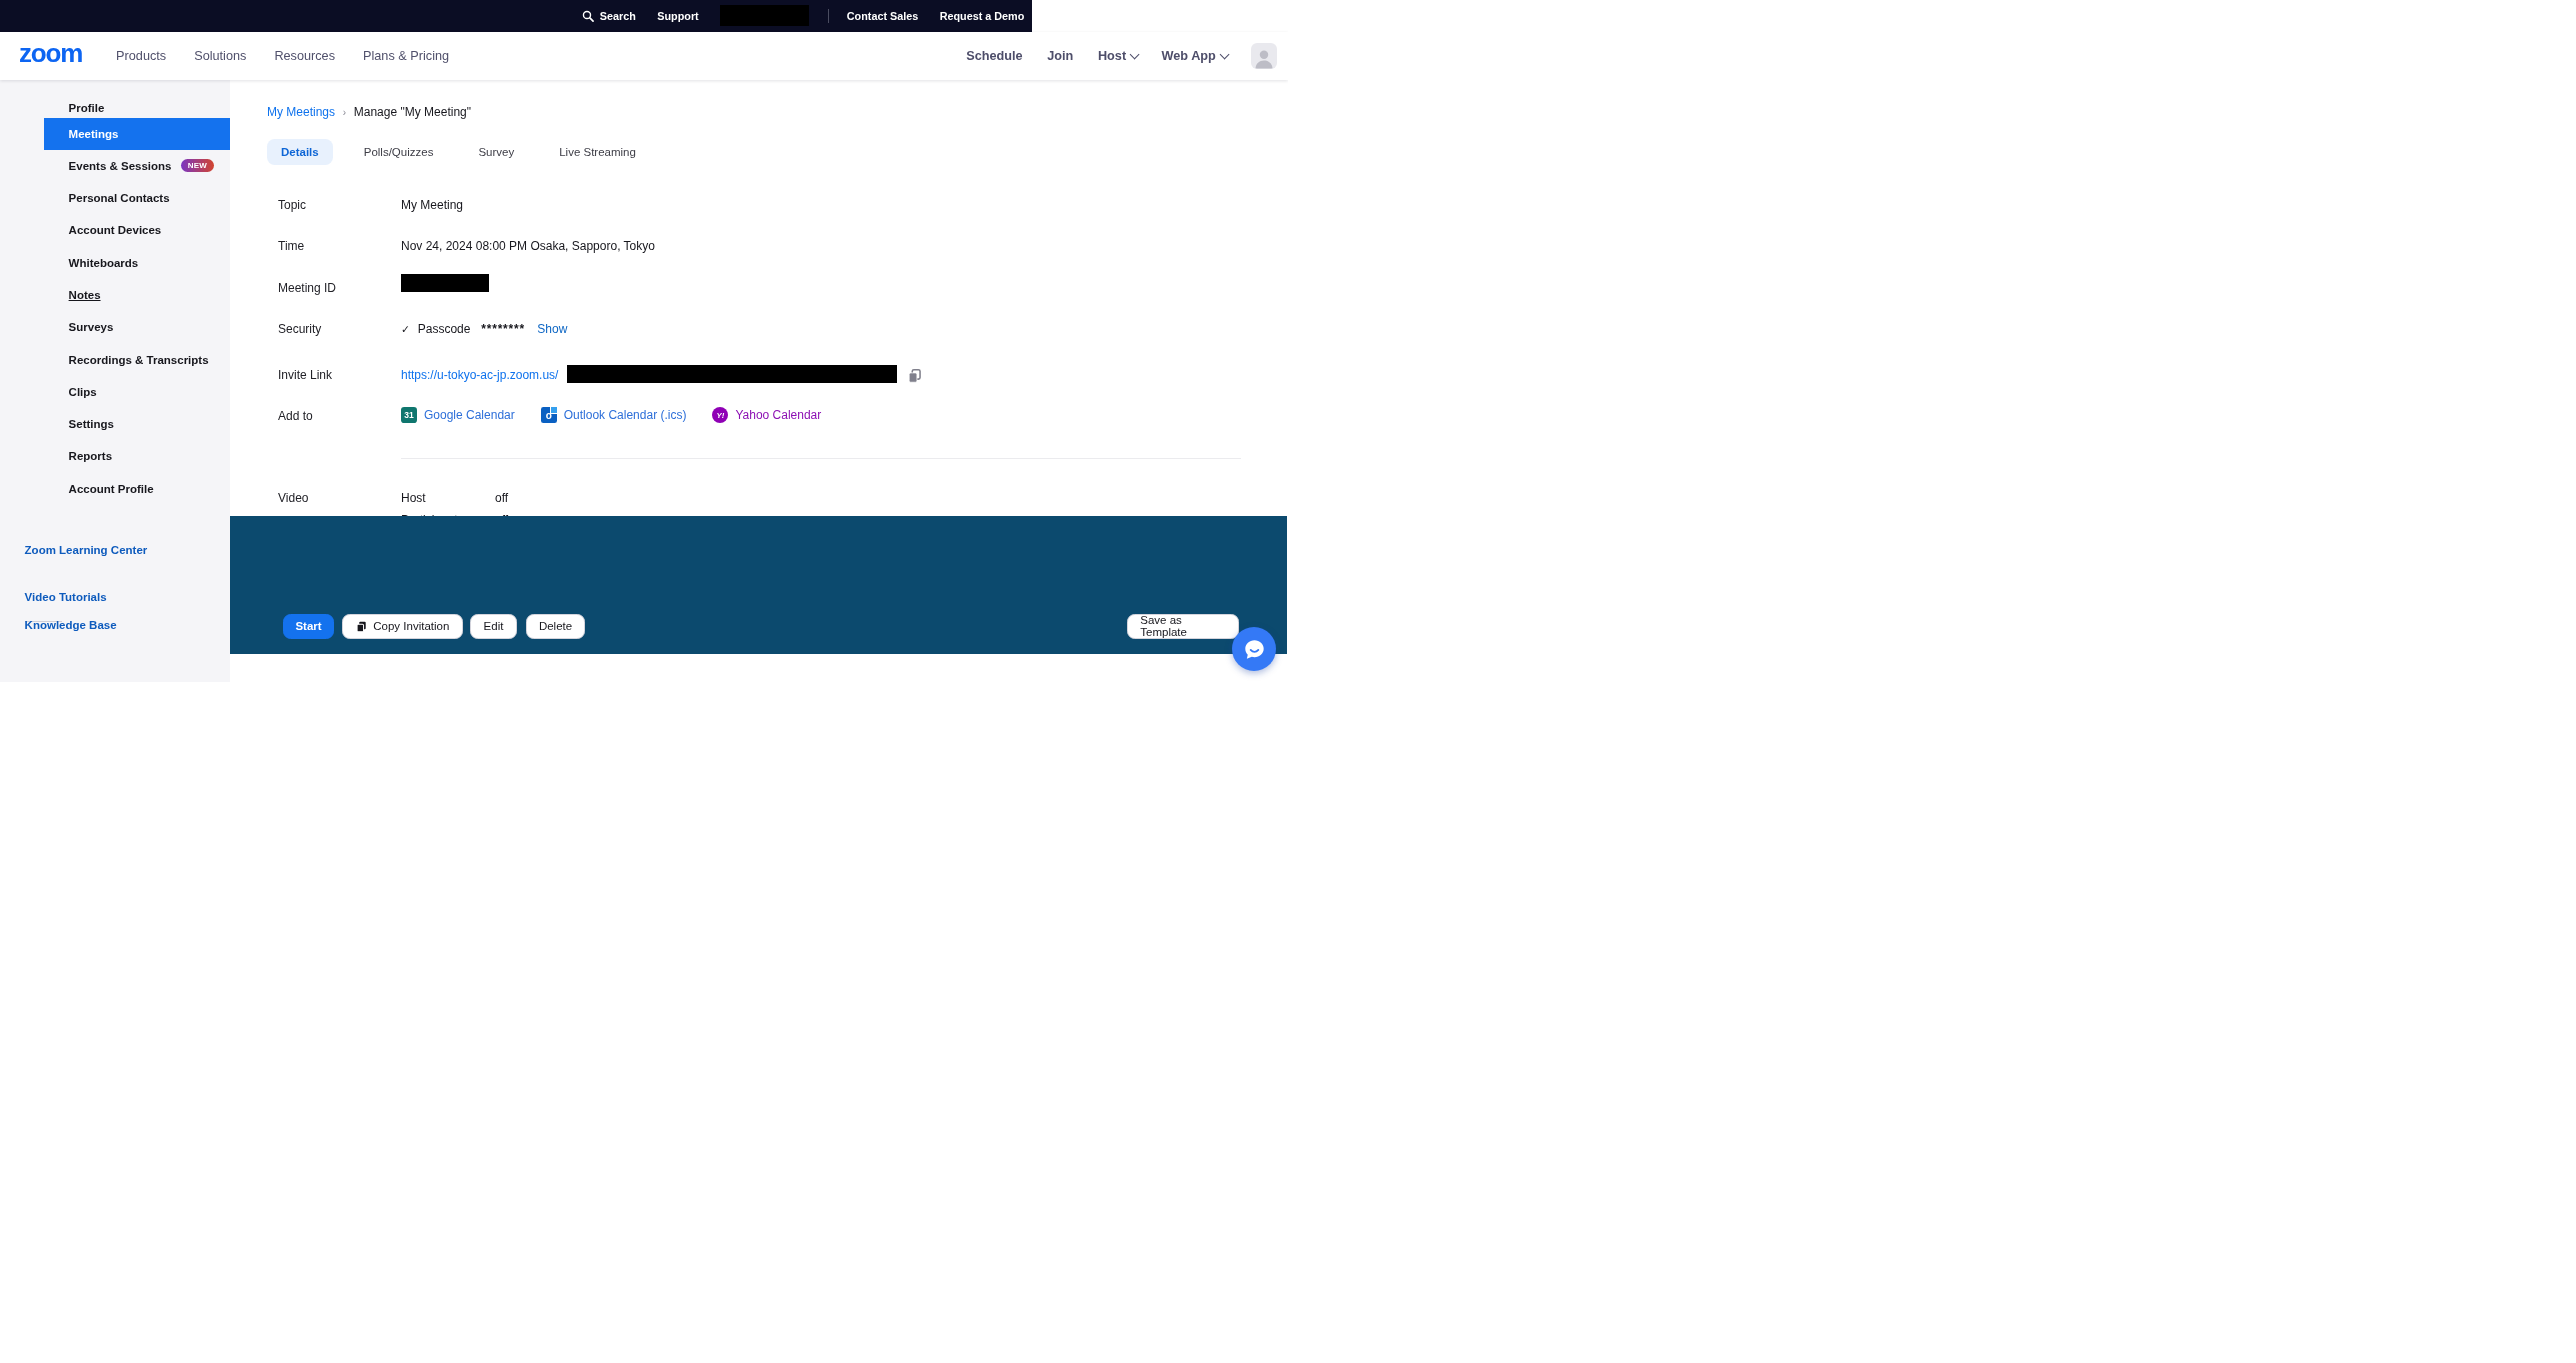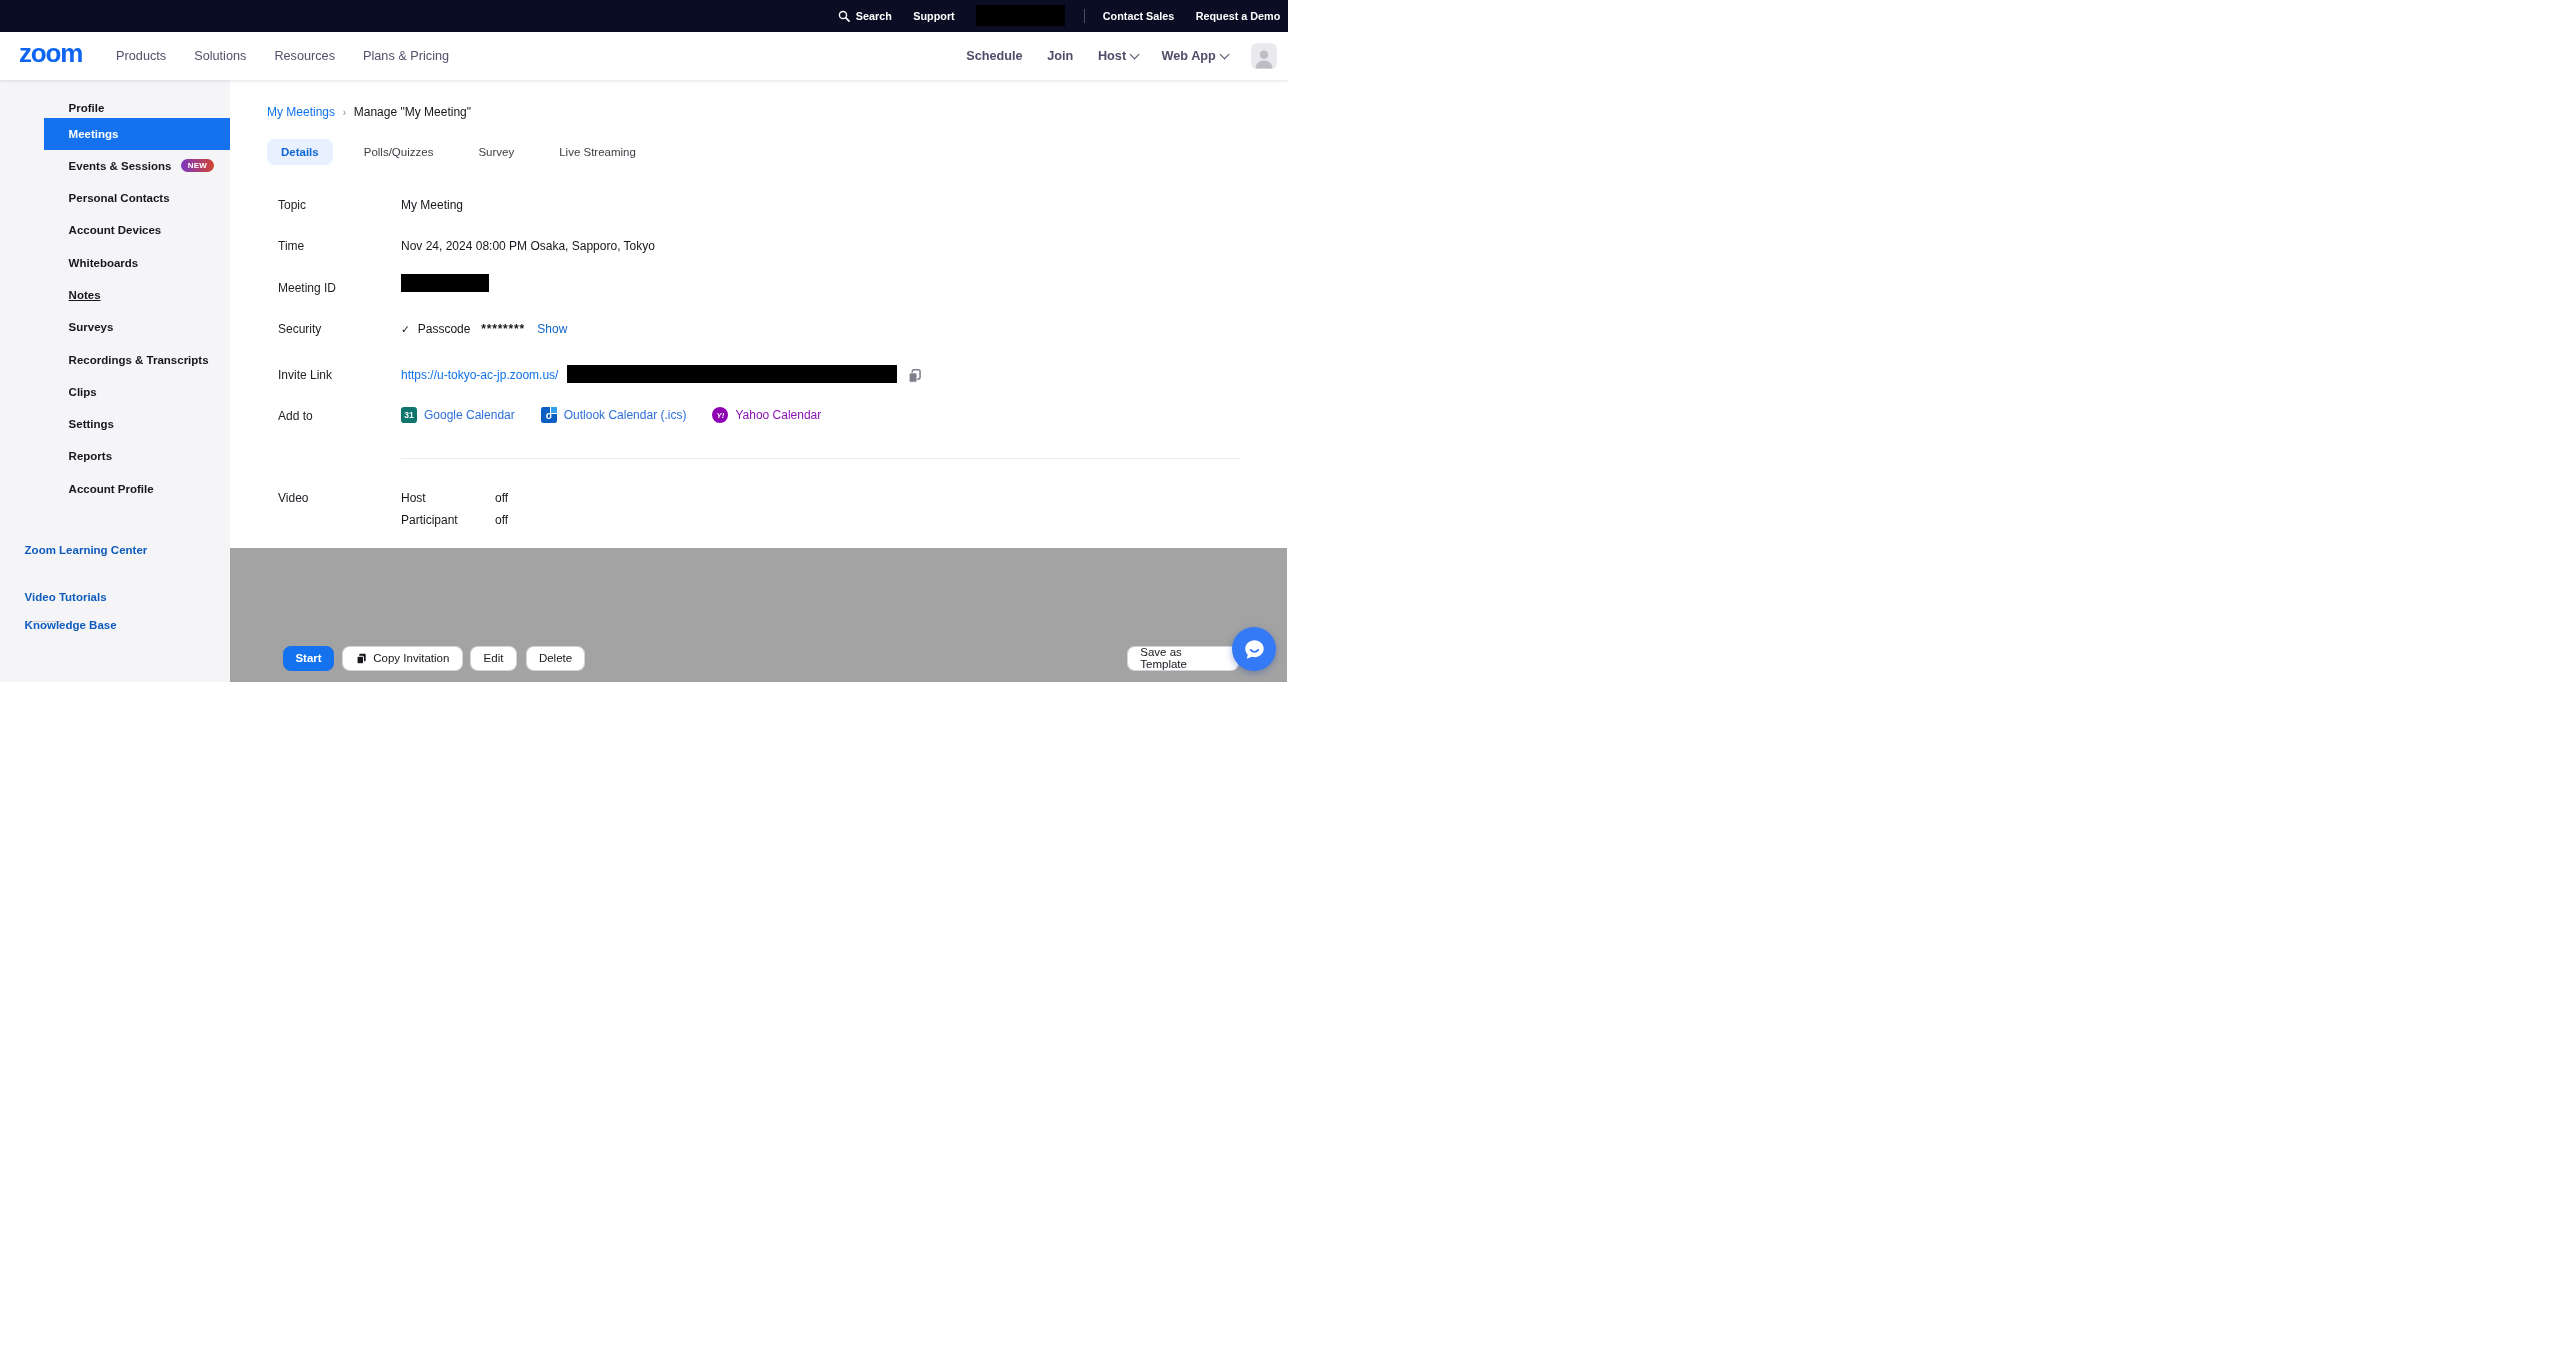--- a/index.html
+++ b/index.html
@@ -1,20 +1,20 @@
 <!DOCTYPE html>
 <html style="font-size:12.3px"><head>
 <meta charset="utf-8">
 <style>
   html,body{margin:0;padding:0;background:#ffffff;}
   *{box-sizing:border-box;font-family:"Liberation Sans","DejaVu Sans",sans-serif;}
   .canvas{position:relative;width:1288px;height:682px;background:#ffffff;overflow:hidden;}
 
   
-  .topbar{position:absolute;left:0;top:0;width:1288px;height:31.5px;background:#0b0d24;display:flex;align-items:center;justify-content:flex-end;gap:0;}
+  .topbar{position:absolute;left:0;top:0;width:1032px;height:31.5px;background:#0b0d24;display:flex;align-items:center;justify-content:flex-end;gap:0;}
   .topbar .item{color:#ffffff;font-size:10.8px;font-weight:600;margin-right:21.5px;display:flex;align-items:center;gap:5.4px;cursor:pointer;}
   .topbar .search-glyph{width:12.3px;height:12.3px;display:inline-block;}
   .redact-top{width:89px;height:21px;background:#000;margin-right:18.4px;}
   .top-divider{width:0.8px;height:14px;background:#4a4c60;margin-right:18.4px;}
 
   
   .nav{position:absolute;left:0;top:31.5px;width:1288px;height:48px;background:#ffffff;box-shadow:0 0.8px 3.1px rgba(20,20,40,.12);display:flex;align-items:center;z-index:5;}
   .logo{color:#0d65f2;font-size:26px;font-weight:800;letter-spacing:-1.2px;margin-left:19px;margin-top:-3.1px;cursor:pointer;}
   .nav-links{display:flex;align-items:center;margin-left:34px;gap:28px;}
   .nav-link{color:#50506b;font-size:12.7px;font-weight:500;cursor:pointer;}
@@ -61,21 +61,21 @@
   .cal-link-purple{color:#8d12b4;}
 
   .soft-divider{position:absolute;left:171px;top:378px;width:840px;height:0.8px;background:#ebebee;}
   .sub-label{position:absolute;left:171px;font-size:12px;color:#17171d;}
   .sub-value{position:absolute;left:265px;font-size:12px;color:#17171d;}
   .dial{position:absolute;left:171px;font-size:12px;color:#6e7480;}
   .dial b{font-weight:700;}
   .options-divider{position:absolute;left:48px;top:542px;width:966px;height:0.8px;background:#e3e3e9;}
 
   
-  .footer{position:absolute;left:230px;top:548px;width:1057px;height:138px;background:#a3a3a3;}
+  .footer{position:absolute;left:230px;top:516px;width:1057px;height:138px;background:#0c4a6e;}
   .btn{position:absolute;top:98px;height:24.6px;border:0.8px solid #d4d4dc;border-radius:7.7px;background:#fff;color:#17171d;font-size:11.5px;font-weight:500;display:flex;align-items:center;justify-content:center;gap:6.1px;cursor:pointer;padding:0 12.3px;}
   .btn-start{background:#1472ee;border-color:#1472ee;color:#fff;font-weight:700;}
   .chat-fab{position:absolute;left:1232px;top:627px;width:44px;height:44px;border-radius:50%;background:#3479f6;box-shadow:0 2.3px 7.7px rgba(20,60,160,.35);cursor:pointer;display:flex;align-items:center;justify-content:center;z-index:9;}
 </style>
 </head>
 <body>
 
 <div class="canvas">
 
   <div class="topbar">

